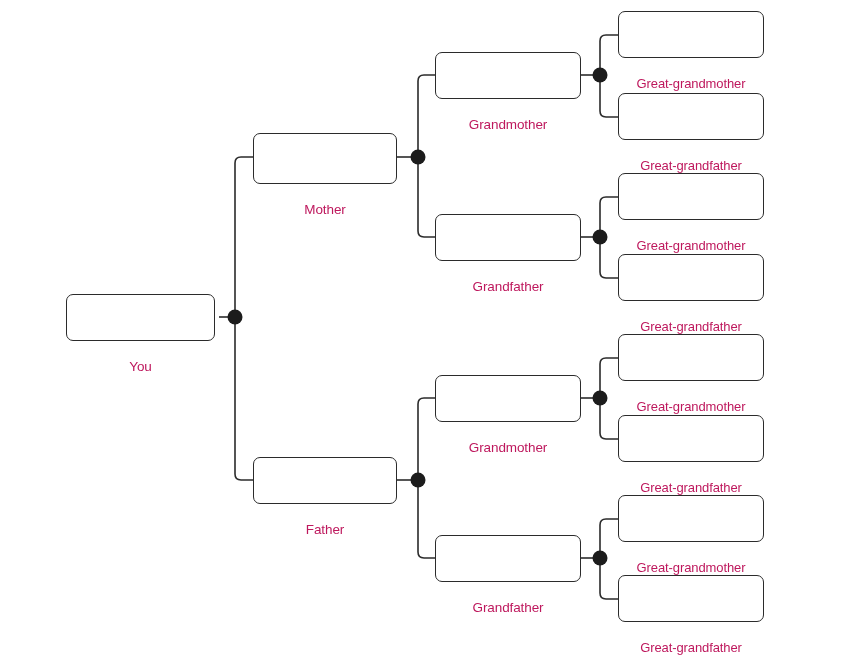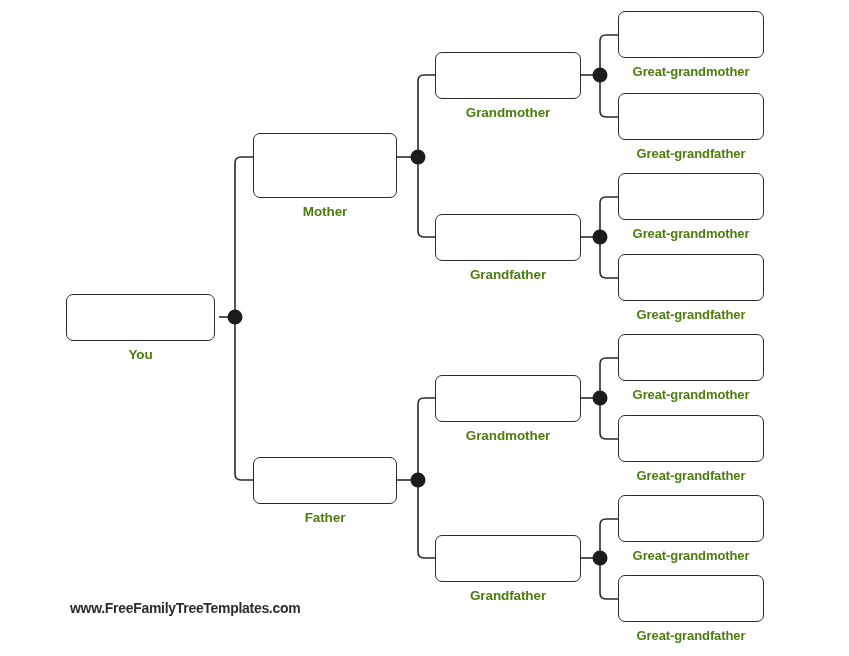--- a/index.html
+++ b/index.html
@@ -35,25 +35,25 @@
     height: 100%;
     border: 1.6px solid #2b2b2b;
     border-radius: 7px;
     background: #ffffff;
   }
   .node-label {
     position: absolute;
     left: 50%;
     transform: translateX(-50%);
     top: 100%;
-    margin-top: 6px;
+    margin-top: 18px;
     white-space: nowrap;
     font-size: 13.5px;
-    font-weight: 700;
-    color: #4d7c0f;
+    font-weight: 400;
+    color: #be185d;
     letter-spacing: -0.1px;
   }
   .node-label.wide {
     font-size: 13px;
   }
   .watermark {
     position: absolute;
     left: 70px;
     top: 600px;
     font-size: 14px;
@@ -112,21 +112,21 @@
       <circle cx="600" cy="398" r="7.5"></circle>
       <circle cx="600" cy="558" r="7.5"></circle>
     </g>
   </svg>
 
   <div class="node" style="left:66px; top:294px; width:149px; height:47px;">
     <div class="node-box"></div>
     <div class="node-label">You</div>
   </div>
 
-  <div class="node" style="left:253px; top:133px; width:144px; height:65px;">
+  <div class="node" style="left:253px; top:133px; width:144px; height:51px;">
     <div class="node-box"></div>
     <div class="node-label">Mother</div>
   </div>
 
   <div class="node" style="left:253px; top:457px; width:144px; height:47px;">
     <div class="node-box"></div>
     <div class="node-label">Father</div>
   </div>
 
   <div class="node" style="left:435px; top:52px; width:146px; height:47px;">
@@ -182,15 +182,14 @@
   <div class="node" style="left:618px; top:495px; width:146px; height:47px;">
     <div class="node-box"></div>
     <div class="node-label wide">Great-grandmother</div>
   </div>
 
   <div class="node" style="left:618px; top:575px; width:146px; height:47px;">
     <div class="node-box"></div>
     <div class="node-label wide">Great-grandfather</div>
   </div>
 
-  <div class="watermark">www.FreeFamilyTreeTemplates.com</div>
 
 </div>
 
 </body></html>

